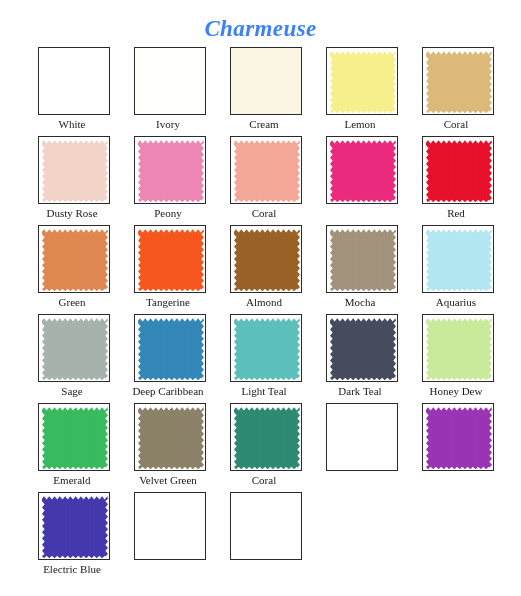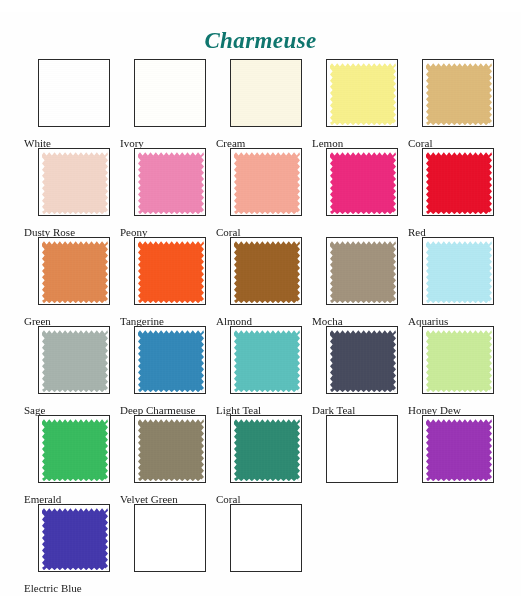--- a/index.html
+++ b/index.html
@@ -21,25 +21,24 @@
     background: #fefefe;
     box-sizing: border-box;
   }
   .title {
     text-align: center;
     font-family: "Liberation Serif", "DejaVu Serif", serif;
     font-weight: bold;
     font-style: italic;
     font-size: 23px;
     letter-spacing: 0.4px;
-    color: #0f766e;
+    color: #3b82f6;
     padding-top: 16px;
     padding-bottom: 6px;
     line-height: 1.1;
-    margin-top: 12px;
   }
   .grid {
     margin: 0 auto;
     width: 481px;
     display: grid;
     grid-template-columns: repeat(5, 96px);
     grid-template-rows: repeat(6, 89px);
     column-gap: 0px;
     row-gap: 0px;
     padding-left: 4px;
@@ -103,27 +102,26 @@
     background-image:
       repeating-linear-gradient(0deg, rgba(0,0,0,0.18) 0px, rgba(0,0,0,0) 1px, rgba(0,0,0,0) 2px),
       repeating-linear-gradient(90deg, rgba(255,255,255,0.2) 0px, rgba(0,0,0,0) 1px, rgba(0,0,0,0) 3px);
     pointer-events: none;
   }
   .label {
     position: absolute;
     left: 0;
     top: 70px;
     width: 96px;
-    text-align: left;
+    text-align: center;
     font-family: "Liberation Serif", "DejaVu Serif", serif;
     font-size: 11px;
     color: #1a1a1a;
     line-height: 14px;
     white-space: nowrap;
-    margin-top: 7px;
   }
   .label.underline {
   }
 </style>
 </head>
 <body>
 
 <div class="page">
 
   <div class="title">Charmeuse</div>
@@ -255,21 +253,21 @@
           </div>
         </div>
         <div class="label">Sage</div>
       </div>
       <div class="cell">
         <div class="swatch-box">
           <div class="fabric" title="Deep Caribbean" style="background: rgb(51, 136, 184);">
             <div class="fabric-tex"></div>
           </div>
         </div>
-        <div class="label">Deep Charmeuse</div>
+        <div class="label">Deep Caribbean</div>
       </div>
       <div class="cell">
         <div class="swatch-box">
           <div class="fabric" title="Light Teal" style="background: rgb(92, 192, 188);">
             <div class="fabric-tex"></div>
           </div>
         </div>
         <div class="label">Light Teal</div>
       </div>
       <div class="cell">

